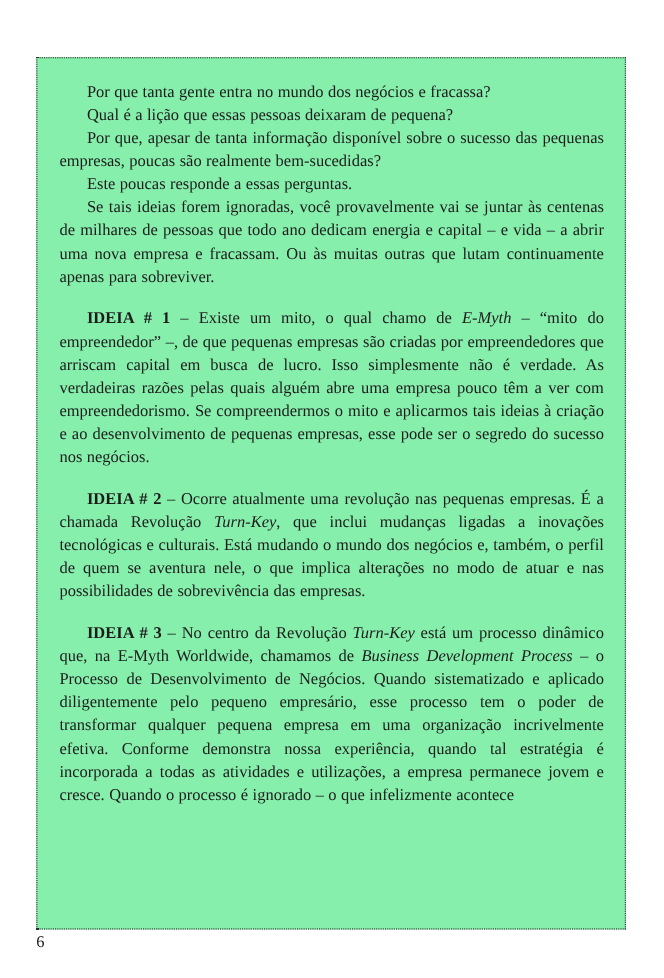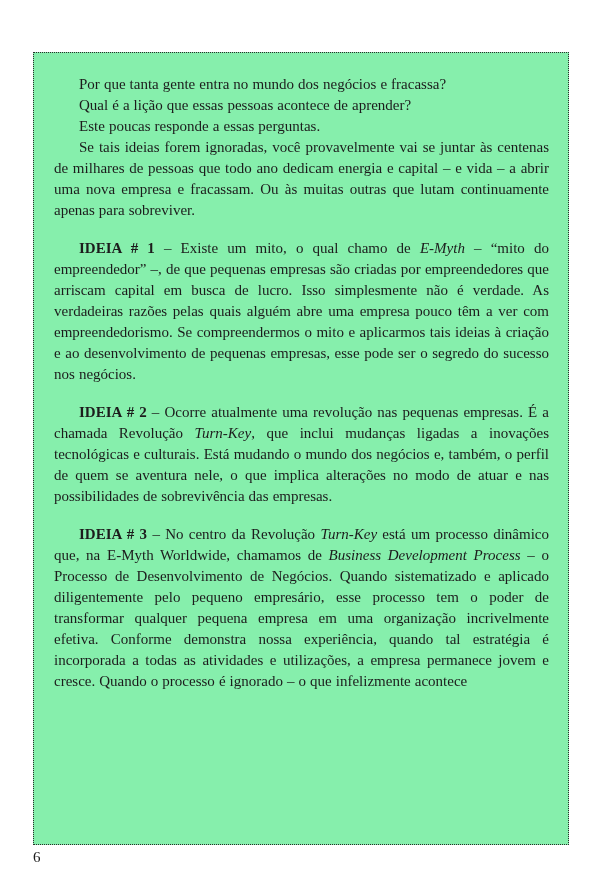--- a/index.html
+++ b/index.html
@@ -51,21 +51,22 @@
     line-height: 20px;
     color: #1c1c1c;
   }
 </style>
 </head>
 <body>
 
 <div class="page-frame">
   <div class="text-column">
       <p class=""><span>Por que tanta gente entra no mundo dos negócios e fracassa?</span></p>
-      <p class=""><span>Qual é a lição que essas pessoas acontece de aprender?</span></p>
+      <p class=""><span>Qual é a lição que essas pessoas deixaram de pequena?</span></p>
+      <p class=""><span>Por que, apesar de tanta informação disponível sobre o sucesso das pequenas empresas, poucas são realmente bem-sucedidas?</span></p>
       <p class=""><span>Este poucas responde a essas perguntas.</span></p>
       <p class=""><span>Se tais ideias forem ignoradas, você provavelmente vai se juntar às centenas de milhares de pessoas que todo ano dedicam energia e capital – e vida – a abrir uma nova empresa e fracassam. Ou às muitas outras que lutam continuamente apenas para sobreviver.</span></p>
       <p class="gap"><span class="bold">IDEIA # 1</span><span> – Existe um mito, o qual chamo de </span><span class="italic">E-Myth</span><span> – “mito do empreendedor” –, de que pequenas empresas são criadas por empreendedores que arriscam capital em busca de lucro. Isso simplesmente não é verdade. As verdadeiras razões pelas quais alguém abre uma empresa pouco têm a ver com empreendedorismo. Se compreendermos o mito e aplicarmos tais ideias à criação e ao desenvolvimento de pequenas empresas, esse pode ser o segredo do sucesso nos negócios.</span></p>
       <p class="gap"><span class="bold">IDEIA # 2</span><span> – Ocorre atualmente uma revolução nas pequenas empresas. É a chamada Revolução </span><span class="italic">Turn-Key</span><span>, que inclui mudanças ligadas a inovações tecnológicas e culturais. Está mudando o mundo dos negócios e, também, o perfil de quem se aventura nele, o que implica alterações no modo de atuar e nas possibilidades de sobrevivência das empresas.</span></p>
       <p class="gap"><span class="bold">IDEIA # 3</span><span> – No centro da Revolução </span><span class="italic">Turn-Key</span><span> está um processo dinâmico que, na E-Myth Worldwide, chamamos de </span><span class="italic">Business Development Process</span><span> – o Processo de Desenvolvimento de Negócios. Quando sistematizado e aplicado diligentemente pelo pequeno empresário, esse processo tem o poder de transformar qualquer pequena empresa em uma organização incrivelmente efetiva. Conforme demonstra nossa experiência, quando tal estratégia é incorporada a todas as atividades e utilizações, a empresa permanece jovem e cresce. Quando o processo é ignorado – o que infelizmente acontece</span></p>
     </div>
 </div>
 
 <div class="page-number">6</div>
 

